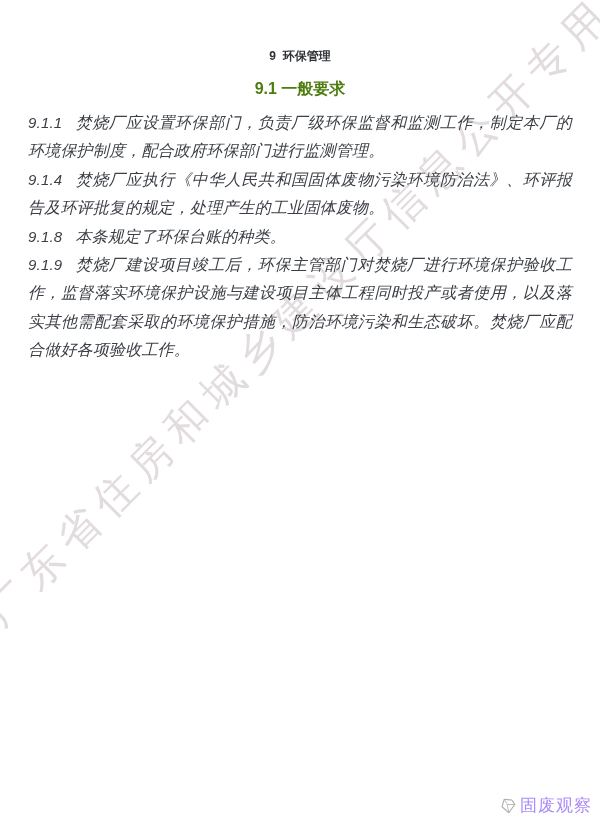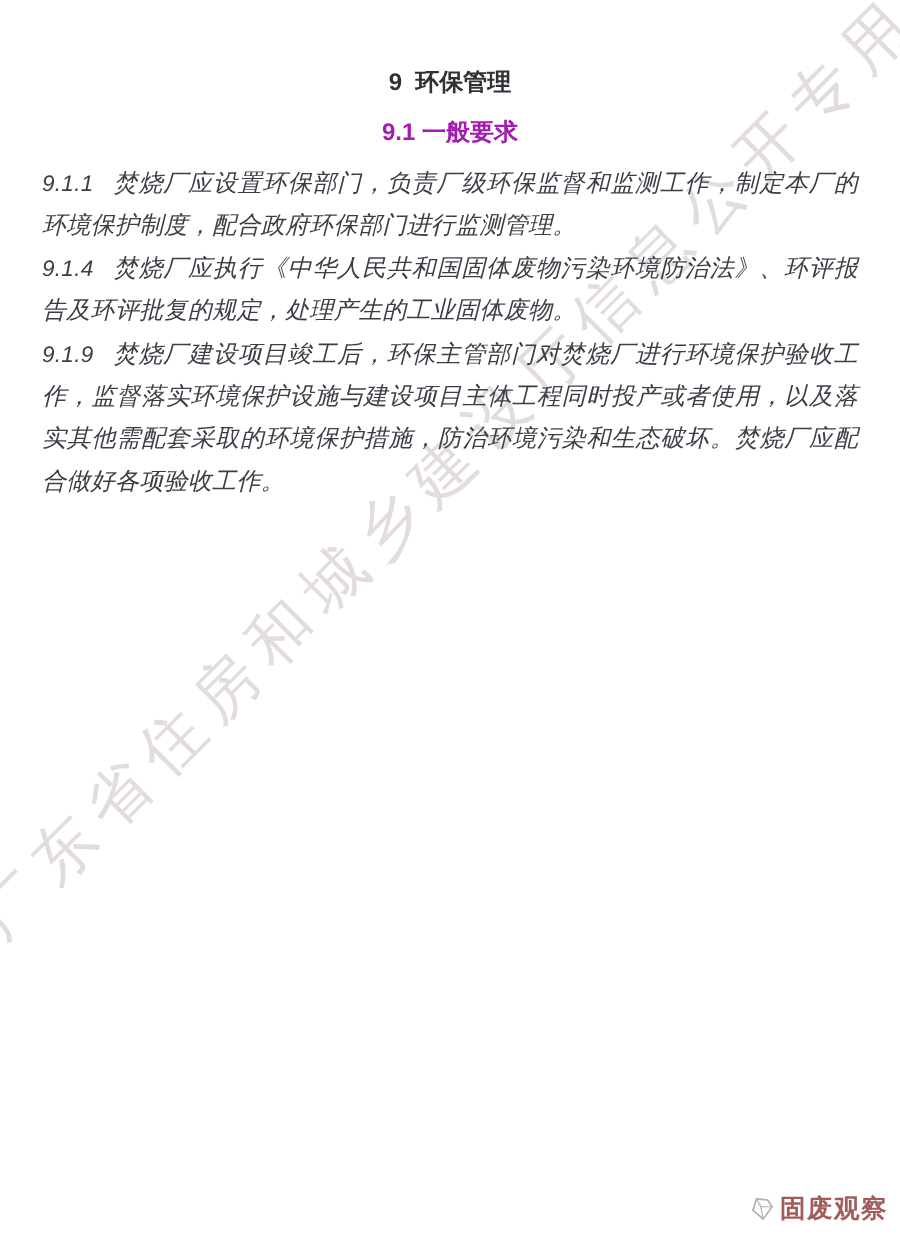--- a/index.html
+++ b/index.html
@@ -15,34 +15,34 @@
   }
   .content {
     position: relative;
     z-index: 2;
     padding: 0 28px;
   }
   .chapter-title {
     margin: 46px 0 0 0;
     text-align: center;
     font-family: "Liberation Sans", "DejaVu Sans", sans-serif;
-    font-size: 16px;
+    font-size: 12px;
     font-weight: 700;
     line-height: 20px;
     color: #2e3237;
     white-space: pre;
   }
   .section-title {
     margin: 13px 0 10px 0;
     text-align: center;
     font-family: "Liberation Sans", "DejaVu Sans", sans-serif;
     font-size: 16px;
     font-weight: 700;
     line-height: 20px;
-    color: #a21caf;
+    color: #4d7c0f;
     white-space: pre;
   }
   .para {
     margin: 0;
     font-size: 16px;
     line-height: 28.4px;
     text-align: justify;
     text-justify: inter-ideograph;
     letter-spacing: 0.2px;
     font-style: italic;
@@ -74,40 +74,41 @@
     right: 8px;
     bottom: 10px;
     display: flex;
     align-items: center;
     gap: 3px;
     opacity: 0.72;
   }
   .brand-name {
     font-family: "Liberation Sans", "DejaVu Sans", sans-serif;
     font-size: 17px;
-    font-weight: 700;
+    font-weight: 400;
     letter-spacing: 1px;
-    color: #7f1d1d;
+    color: #8b5cf6;
   }
   .brand-icon svg { display: block; }
 </style>
 </head>
 <body>
 
 <div class="page">
 
   <div class="watermark">广东省住房和城乡建设厅信息公开专用</div>
 
   <div class="content">
 
     <h1 class="chapter-title">9  环保管理</h1>
     <h2 class="section-title">9.1 一般要求</h2>
 
     <p class="para"><span class="clause-num">9.1.1</span><span>焚烧厂应设置环保部门，负责厂级环保监督和监测工作，制定本厂的环境保护制度，配合政府环保部门进行监测管理。</span></p>
     <p class="para"><span class="clause-num">9.1.4</span><span>焚烧厂应执行《中华人民共和国固体废物污染环境防治法》、环评报告及环评批复的规定，处理产生的工业固体废物。</span></p>
+    <p class="para"><span class="clause-num">9.1.8</span><span>本条规定了环保台账的种类。</span></p>
     <p class="para"><span class="clause-num">9.1.9</span><span>焚烧厂建设项目竣工后，环保主管部门对焚烧厂进行环境保护验收工作，监督落实环境保护设施与建设项目主体工程同时投产或者使用，以及落实其他需配套采取的环境保护措施，防治环境污染和生态破坏。焚烧厂应配合做好各项验收工作。</span></p>
 
   </div>
 
   <div class="brand">
     <span class="brand-icon">
       <svg width="18" height="18" viewBox="0 0 24 24" aria-hidden="true">
         <path d="M7 3 L17 4 L21 10 L13 21 L4 13 Z" fill="none" stroke="#909090" stroke-width="1.5"></path>
         <path d="M7 3 L11 10 L13 21 M11 10 L21 10" fill="none" stroke="#909090" stroke-width="1.1"></path>
       </svg>

